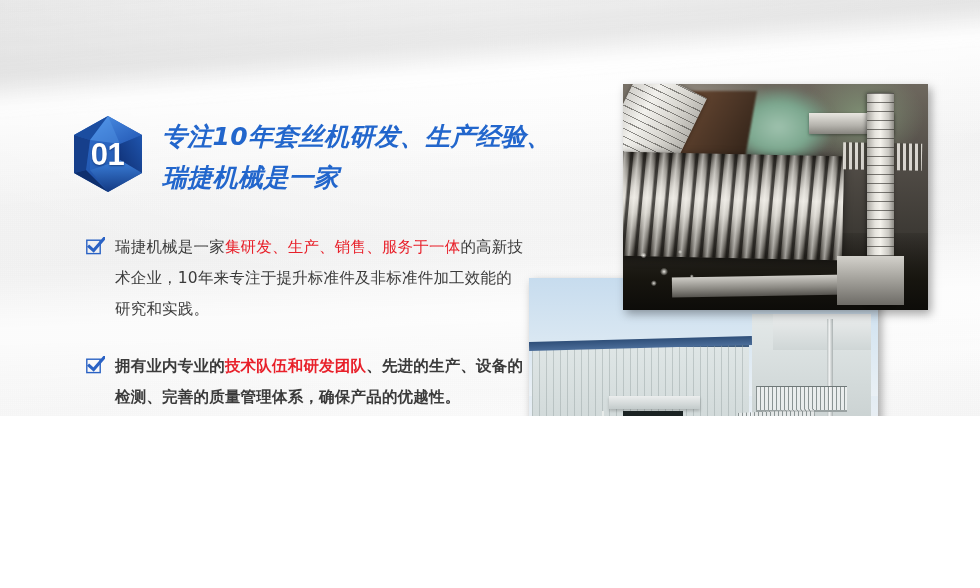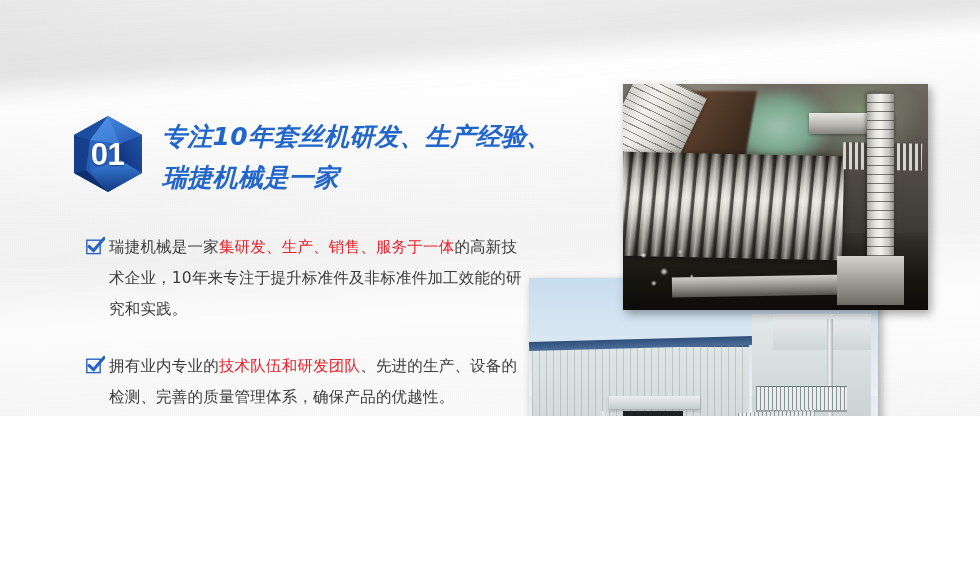--- a/index.html
+++ b/index.html
@@ -115,24 +115,24 @@
 
   
   .bullets {
     margin-top: 34px;
     padding-left: 16px;
   }
   .bullet {
     position: relative;
     display: flex;
     align-items: flex-start;
-    gap: 4px;
+    gap: 10px;
     margin-bottom: 26px;
   }
-  .bullet:last-child { margin-bottom: 0; }
+  .bullet:last-child { margin-bottom: 0; font-weight: bold; }
 
   .check {
     flex: 0 0 19px;
     width: 19px;
     height: 19px;
     position: relative;
     margin-top: 5px;
   }
 
   .btext {

